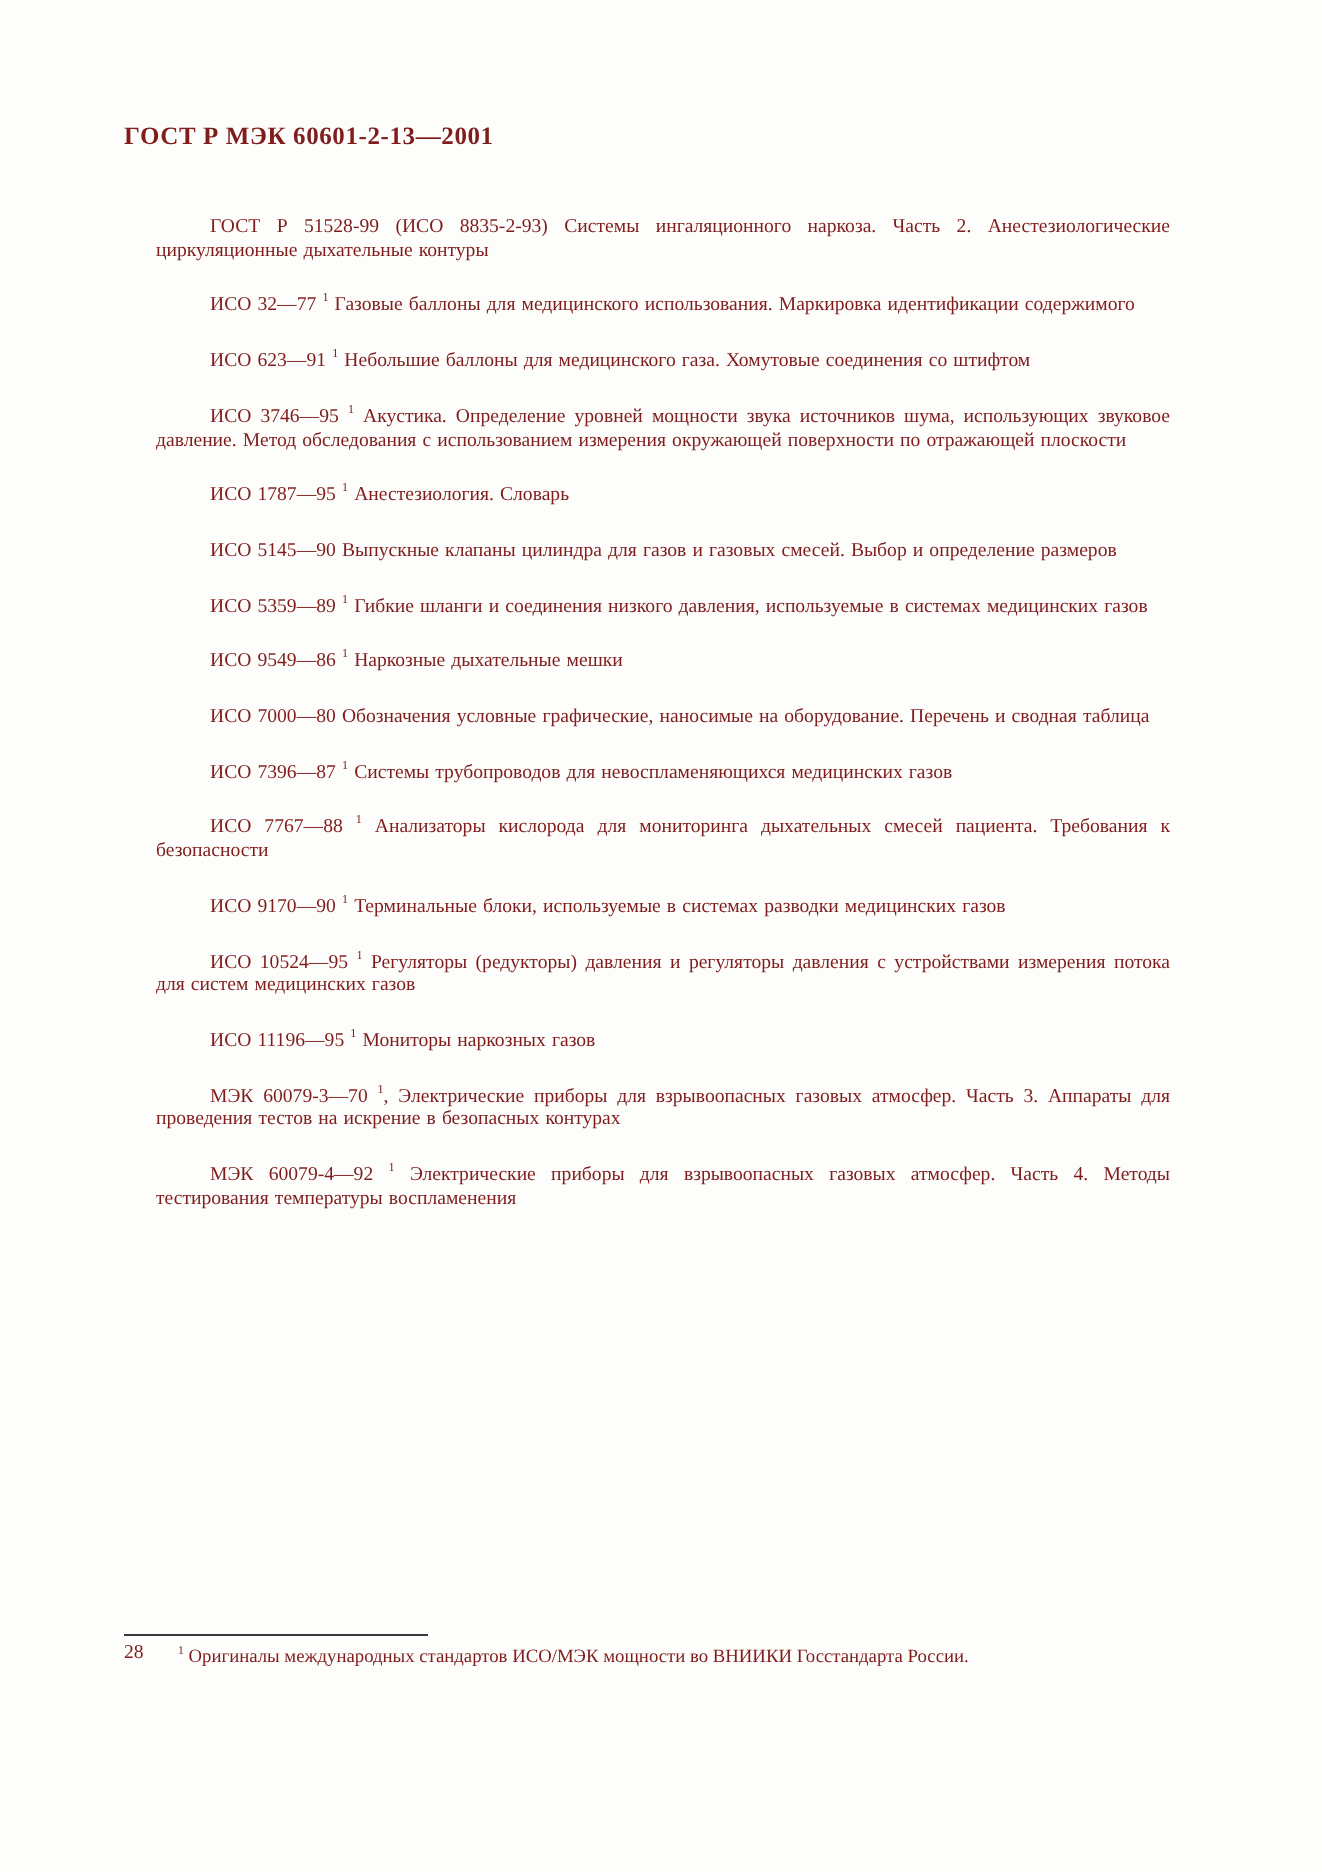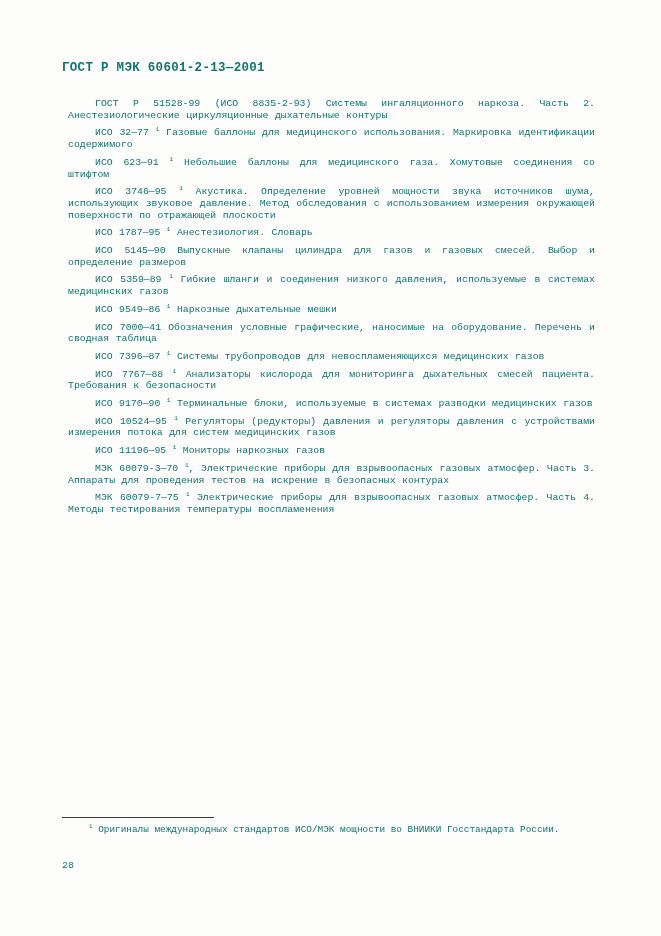--- a/index.html
+++ b/index.html
@@ -2,22 +2,22 @@
 <html><head>
 <meta charset="utf-8">
 <style>
   * { margin: 0; padding: 0; box-sizing: border-box; }
   html, body { background: #ffffff; }
   .page {
     position: relative;
     width: 661px;
     height: 936px;
     background: #fdfdfb;
-    font-family: Liberation Mono, monospace;
-    color: #0f766e;
+    font-family: Liberation Serif, serif;
+    color: #7f1d1d;
     overflow: hidden;
     padding-left: 36px;
   }
   .doc-header {
     position: absolute;
     left: 62px;
     top: 61px;
     font-size: 12.5px;
     font-weight: bold;
     letter-spacing: 0.3px;
@@ -27,21 +27,21 @@
     position: absolute;
     left: 62px;
     top: 92px;
     width: 539px;
     font-size: 9.8px;
     line-height: 11.7px;
     text-align: justify;
   }
   .ref {
     text-indent: 27px;
-    margin: 6px;
+    margin: 16px;
     word-spacing: 0.6px;
   }
   .ref sup, .footnote-text sup {
     font-size: 62%;
     line-height: 0;
     vertical-align: super;
   }
   .footnote-block {
     position: absolute;
     left: 62px;
@@ -56,48 +56,48 @@
   .footnote-text {
     margin-top: 6px;
     font-size: 9.4px;
     line-height: 11.5px;
     text-indent: 27px;
     text-align: justify;
   }
   .page-number {
     position: absolute;
     left: 62px;
-    top: 860px;
+    top: 821px;
     font-size: 9.8px;
   }
 </style>
 </head>
 <body>
 
 <div class="page">
 
   <div class="doc-header">ГОСТ Р МЭК 60601-2-13—2001</div>
 
   <div class="refs">
       <p class="ref"><span>ГОСТ Р 51528-99 (ИСО 8835-2-93)</span> Системы ингаляционного наркоза. Часть 2. Анестезиологические циркуляционные дыхательные контуры</p>
       <p class="ref"><span>ИСО 32—77</span> <sup>1</sup> Газовые баллоны для медицинского использования. Маркировка идентификации содержимого</p>
       <p class="ref"><span>ИСО 623—91</span> <sup>1</sup> Небольшие баллоны для медицинского газа. Хомутовые соединения со штифтом</p>
       <p class="ref"><span>ИСО 3746—95</span> <sup>1</sup> Акустика. Определение уровней мощности звука источников шума, использующих звуковое давление. Метод обследования с использованием измерения окружающей поверхности по отражающей плоскости</p>
       <p class="ref"><span>ИСО 1787—95</span> <sup>1</sup> Анестезиология. Словарь</p>
       <p class="ref"><span>ИСО 5145—90</span> Выпускные клапаны цилиндра для газов и газовых смесей. Выбор и определение размеров</p>
       <p class="ref"><span>ИСО 5359—89</span> <sup>1</sup> Гибкие шланги и соединения низкого давления, используемые в системах медицинских газов</p>
       <p class="ref"><span>ИСО 9549—86</span> <sup>1</sup> Наркозные дыхательные мешки</p>
-      <p class="ref"><span>ИСО 7000—41</span> Обозначения условные графические, наносимые на оборудование. Перечень и сводная таблица</p>
+      <p class="ref"><span>ИСО 7000—80</span> Обозначения условные графические, наносимые на оборудование. Перечень и сводная таблица</p>
       <p class="ref"><span>ИСО 7396—87</span> <sup>1</sup> Системы трубопроводов для невоспламеняющихся медицинских газов</p>
       <p class="ref"><span>ИСО 7767—88</span> <sup>1</sup> Анализаторы кислорода для мониторинга дыхательных смесей пациента. Требования к безопасности</p>
       <p class="ref"><span>ИСО 9170—90</span> <sup>1</sup> Терминальные блоки, используемые в системах разводки медицинских газов</p>
       <p class="ref"><span>ИСО 10524—95</span> <sup>1</sup> Регуляторы (редукторы) давления и регуляторы давления с устройствами измерения потока для систем медицинских газов</p>
       <p class="ref"><span>ИСО 11196—95</span> <sup>1</sup> Мониторы наркозных газов</p>
       <p class="ref"><span>МЭК 60079-3—70</span> <sup>1</sup>, Электрические приборы для взрывоопасных газовых атмосфер. Часть 3. Аппараты для проведения тестов на искрение в безопасных контурах</p>
-      <p class="ref"><span>МЭК 60079-7—75</span> <sup>1</sup> Электрические приборы для взрывоопасных газовых атмосфер. Часть 4. Методы тестирования температуры воспламенения</p>
+      <p class="ref"><span>МЭК 60079-4—92</span> <sup>1</sup> Электрические приборы для взрывоопасных газовых атмосфер. Часть 4. Методы тестирования температуры воспламенения</p>
     </div>
 
   <div class="footnote-block">
     <div class="footnote-rule"></div>
     <p class="footnote-text"><sup>1</sup> <span>Оригиналы международных стандартов ИСО/МЭК мощности во ВНИИКИ Госстандарта России.</span></p>
   </div>
 
   <div class="page-number">28</div>
 
 </div>

